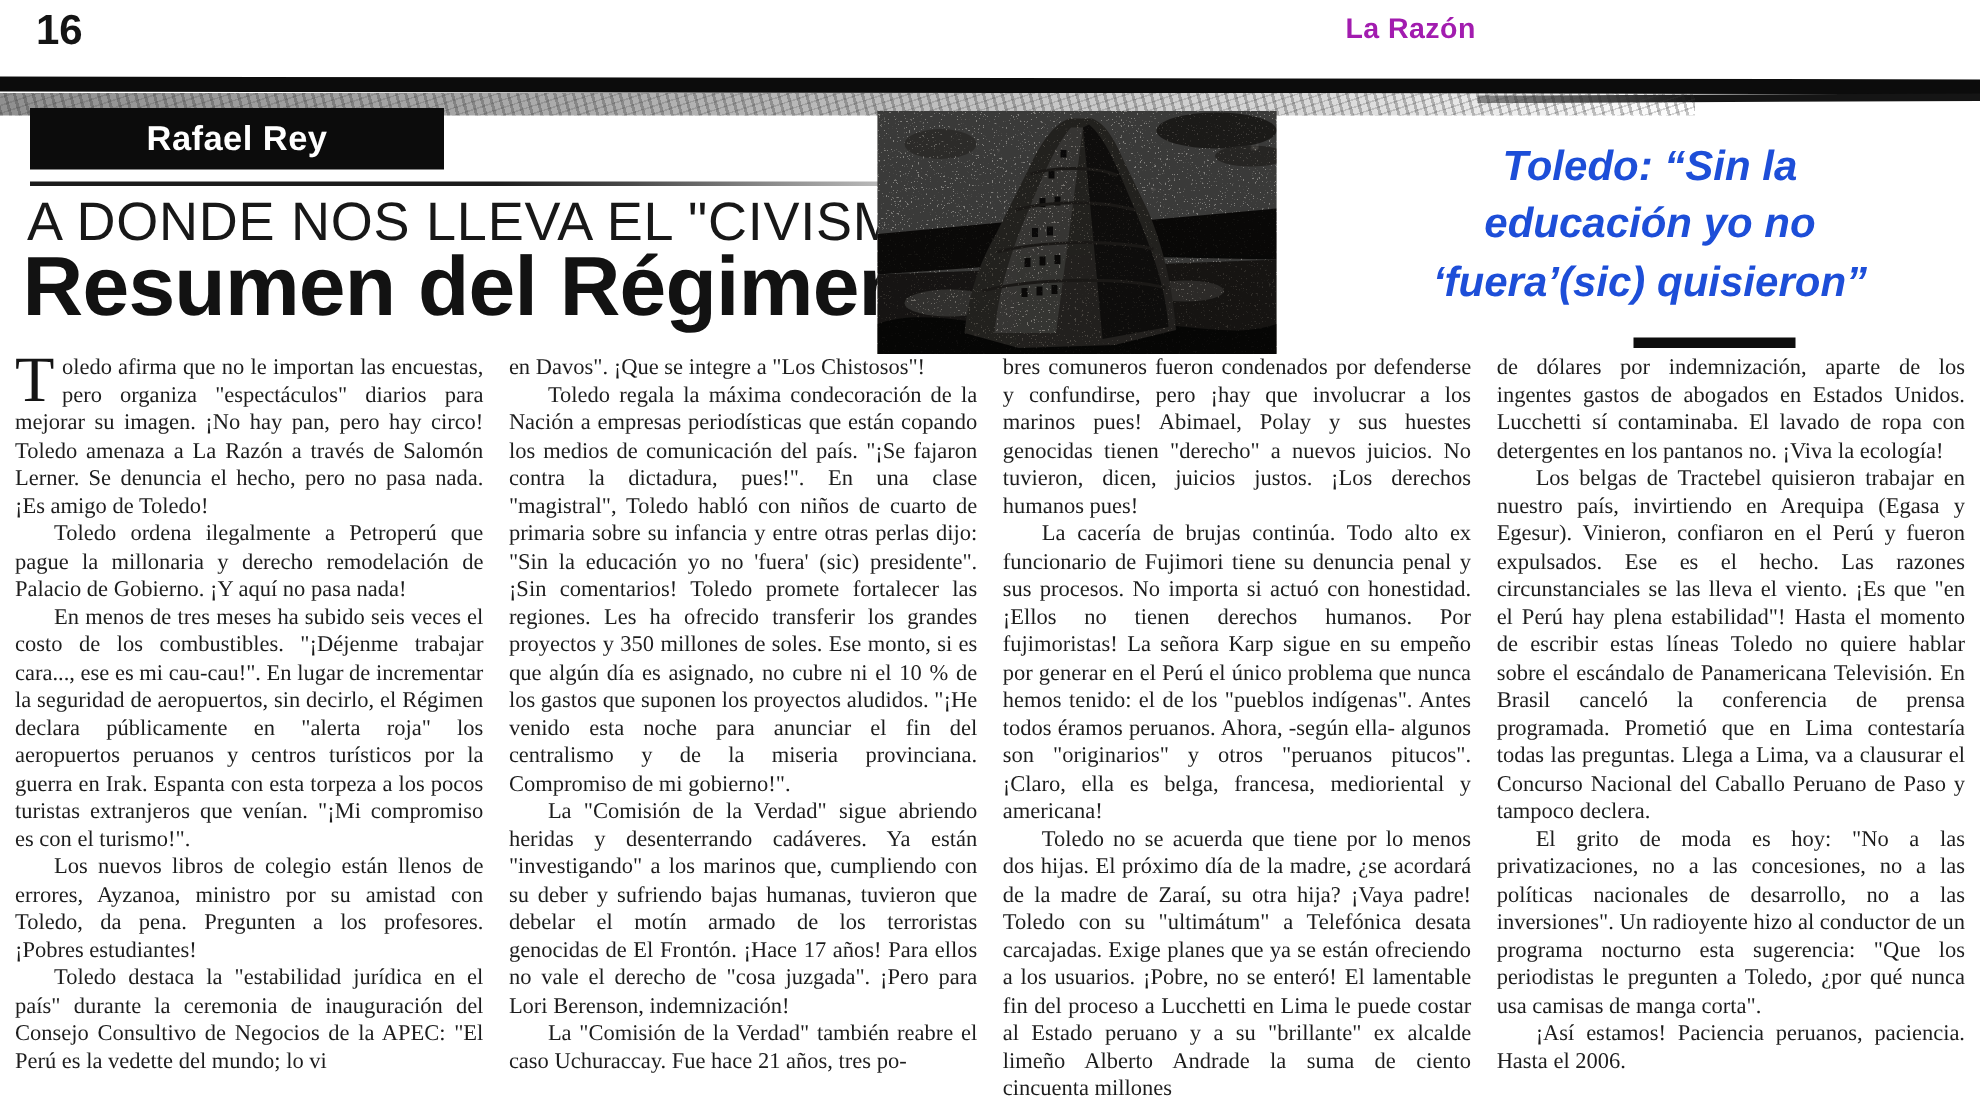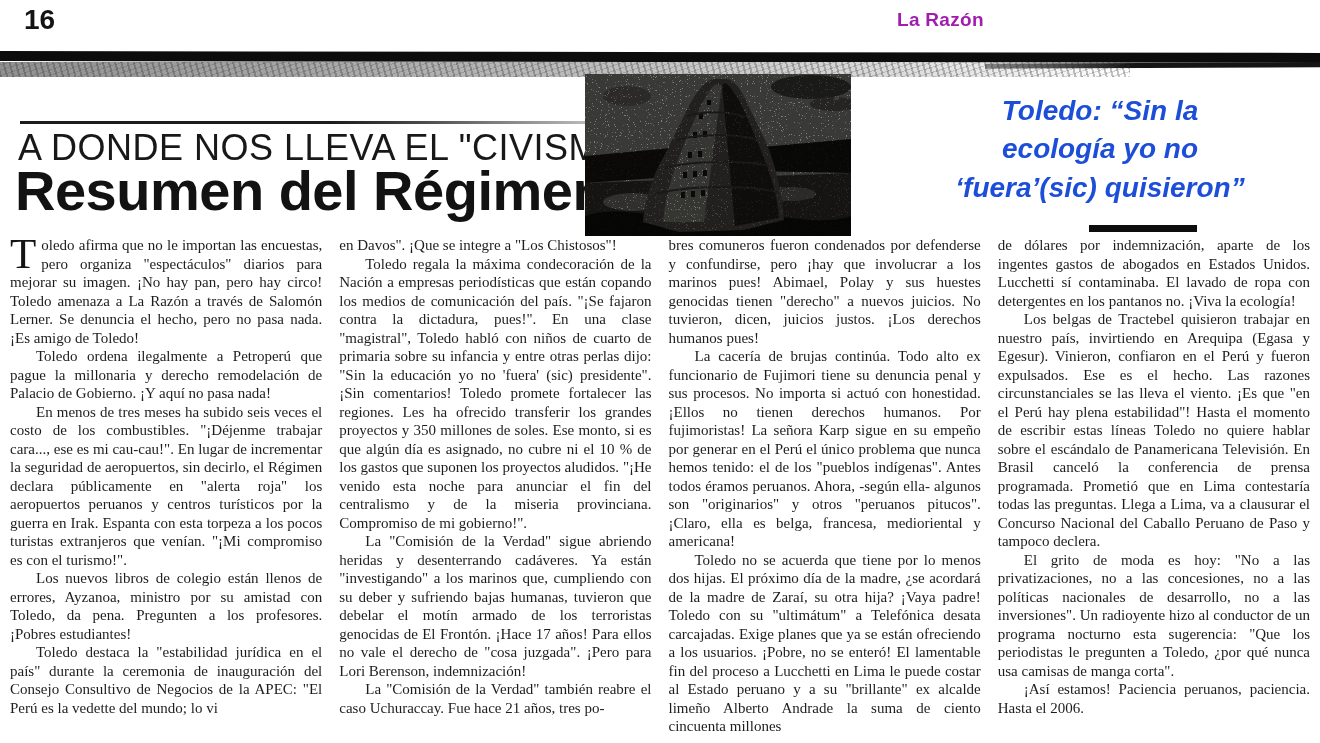--- a/index.html
+++ b/index.html
@@ -90,20 +90,23 @@
   <div class="page-number">16</div>
 
   <div class="masthead">
     <div class="masthead-name">La Razón</div>
   </div>
 
   <div class="top-rule"></div>
   <div class="top-rule-streak"></div>
   <div class="gray-band"></div>
 
+  <div class="author-box">
+    <span>Rafael Rey</span>
+  </div>
   <div class="byline-rule"></div>
 
   <div class="kicker">A DONDE NOS LLEVA EL "CIVISMO"</div>
   <h1 class="headline">Resumen del Régimen</h1>
 
   <div class="tower-image">
     <svg viewBox="0 0 266 162" width="266" height="162" aria-hidden="true">
       <defs>
         <filter id="speck" x="-5%" y="-5%" width="110%" height="110%">
           <feTurbulence type="fractalNoise" baseFrequency="0.85" numOctaves="2" seed="7" stitchTiles="stitch"></feTurbulence>
@@ -147,21 +150,21 @@
         <path d="M92,66 C112,60 148,59 172,66"></path>
         <path d="M102,42 C118,37 146,37 160,43"></path>
       </g>
       <rect width="266" height="162" filter="url(#blotch)" opacity="0.45"></rect>
       <rect width="266" height="162" filter="url(#speck)" opacity="0.55"></rect>
     </svg>
   </div>
 
   <div class="pull-quote">
     <div>Toledo: “Sin la</div>
-    <div>ecología yo no</div>
+    <div>educación yo no</div>
     <div>‘fuera’(sic) quisieron”</div>
   </div>
   <div class="quote-rule"></div>
 
   <div class="article">
 
     <div class="col">
       <p class="lead"><span class="dropcap">T</span><span>oledo afirma que no le importan las encuestas, pero organiza "espectáculos" diarios para mejorar su imagen. ¡No hay pan, pero hay circo! Toledo amenaza a La Razón a través de Salomón Lerner. Se denuncia el hecho, pero no pasa nada. ¡Es amigo de Toledo!</span></p>
       <p>Toledo ordena ilegalmente a Petroperú que pague la millonaria y derecho remodelación de Palacio de Gobierno. ¡Y aquí no pasa nada!</p>
       <p>En menos de tres meses ha subido seis veces el costo de los combustibles. "¡Déjenme trabajar cara..., ese es mi cau-cau!". En lugar de incrementar la seguridad de aeropuertos, sin decirlo, el Régimen declara públicamente en "alerta roja" los aeropuertos peruanos y centros turísticos por la guerra en Irak. Espanta con esta torpeza a los pocos turistas extranjeros que venían. "¡Mi compromiso es con el turismo!".</p>

